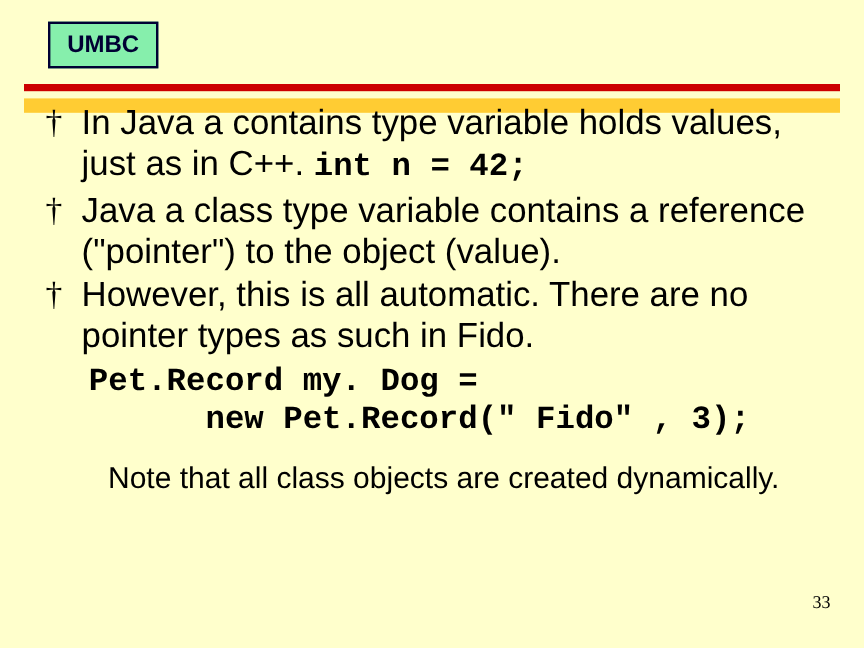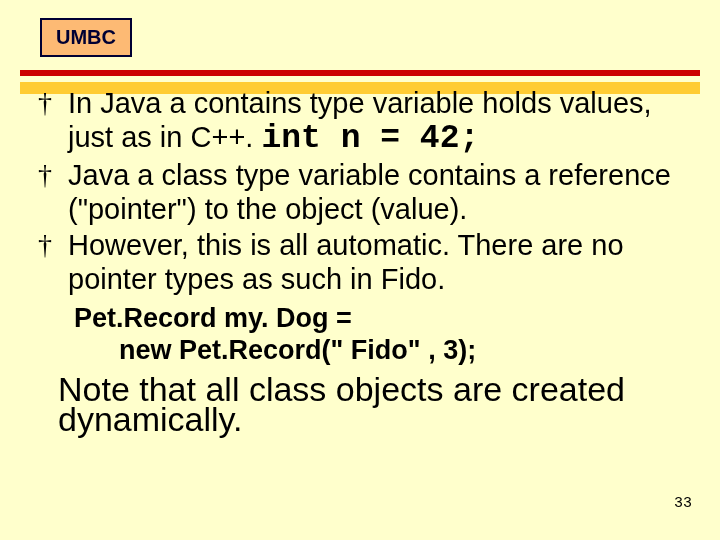--- a/index.html
+++ b/index.html
@@ -14,21 +14,21 @@
   .logo-box {
     position: absolute;
     top: 18px;
     left: 40px;
     border: 2px solid #000033;
     padding: 6px 14px;
     color: #000033;
     font-family: Arial, sans-serif;
     font-weight: bold;
     font-size: 20px;
-    background: #fdba74;
+    background: #86efac;
     z-index: 10;
   }
   .rule-dark {
     position: absolute;
     left: 20px;
     right: 20px;
     top: 70px;
     height: 6px;
     background: #cc0000;
     z-index: 2;
@@ -62,45 +62,45 @@
     line-height: 34px;
   }
   .bullet-text {
     font-size: 29px;
     line-height: 34px;
     color: #000;
   }
   .code-inline1 {
     font-family: "Courier New", monospace;
     font-weight: bold;
-    font-size: 33px;
+    font-size: 27px;
     white-space: pre;
     text-align: right;
   }
   .code-block {
-    font-family: Liberation Sans, sans-serif;
+    font-family: Liberation Mono, monospace;
     font-weight: bold;
     font-size: 27px;
     line-height: 32px;
     margin-left: 36px;
     margin-top: 6px;
     white-space: pre;
   }
   .note {
-    font-size: 34px;
-    line-height: 30px;
-    margin-left: 20px;
+    font-size: 25px;
+    line-height: 48px;
+    margin-left: 52px;
     margin-top: 8px;
     padding-right: 20px;
   }
   .pagenum {
     position: absolute;
     right: 28px;
     bottom: 28px;
-    font-family: Liberation Mono, monospace;
+    font-family: Liberation Serif, serif;
     font-size: 15px;
     color: #000;
   }
 </style>
 </head>
 <body>
 
 <div class="logo-box">
   <span>UMBC</span>
 </div>

